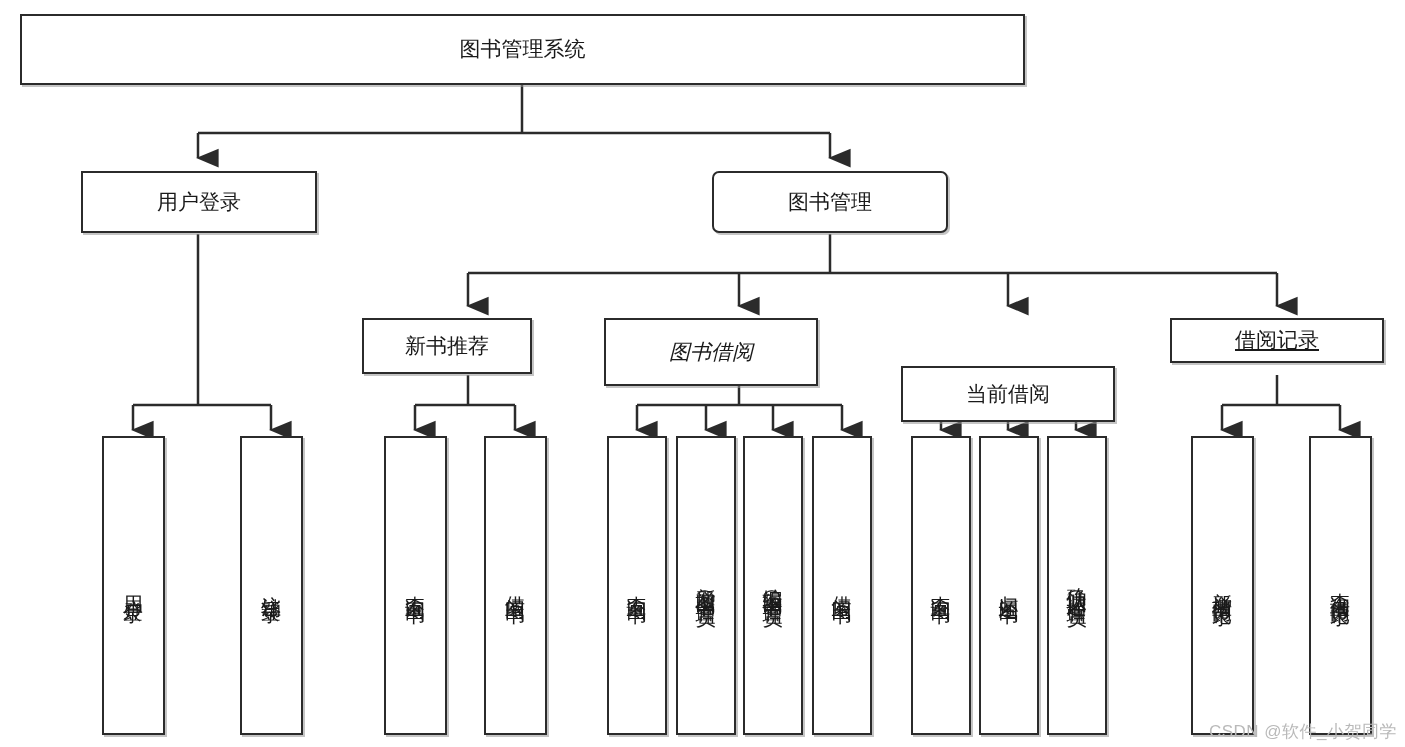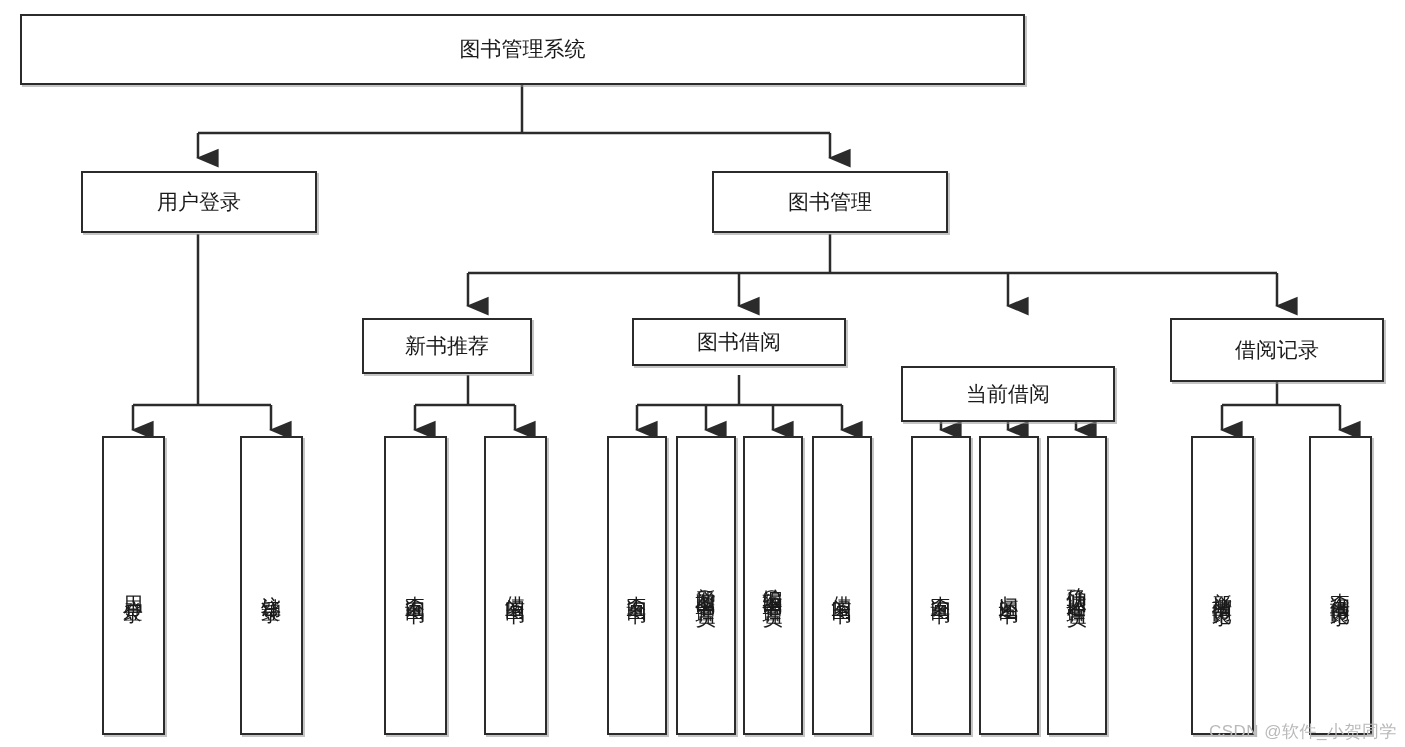--- a/index.html
+++ b/index.html
@@ -128,37 +128,37 @@
   </svg>
 
   <div class="node root h" style="left:20px; top:14px; width:1005px; height:71px;">
     <span class="label">图书管理系统</span>
   </div>
 
   <div class="node h" style="left:81px; top:171px; width:236px; height:62px;">
     <span class="label">用户登录</span>
   </div>
 
-  <div class="node h" style="left:712px; top:171px; width:236px; height:62px;">
+  <div class="node h" style="left:712px; top:171px; width:236px; height:62px;border-radius:7px;">
     <span class="label">图书管理</span>
   </div>
 
   <div class="node h" style="left:362px; top:318px; width:170px; height:56px;">
     <span class="label">新书推荐</span>
   </div>
 
-  <div class="node h" style="left:632px; top:318px; width:214px; height:48px;">
+  <div class="node h" style="left:604px; top:318px; width:214px; height:68px;font-style:italic;">
     <span class="label">图书借阅</span>
   </div>
 
   <div class="node h" style="left:901px; top:318px; width:214px; height:56px;margin-top:48px;">
     <span class="label">当前借阅</span>
   </div>
 
-  <div class="node h" style="left:1170px; top:318px; width:214px; height:64px;">
+  <div class="node h" style="left:1170px; top:318px; width:214px; height:45px;text-decoration:underline;">
     <span class="label">借阅记录</span>
   </div>
 
   <div class="node v" style="left:102px; top:436px; width:63px; height:299px;">
     <span class="label">用户登录</span>
   </div>
   <div class="node v" style="left:240px; top:436px; width:63px; height:299px;">
     <span class="label">注销登录</span>
   </div>
 

